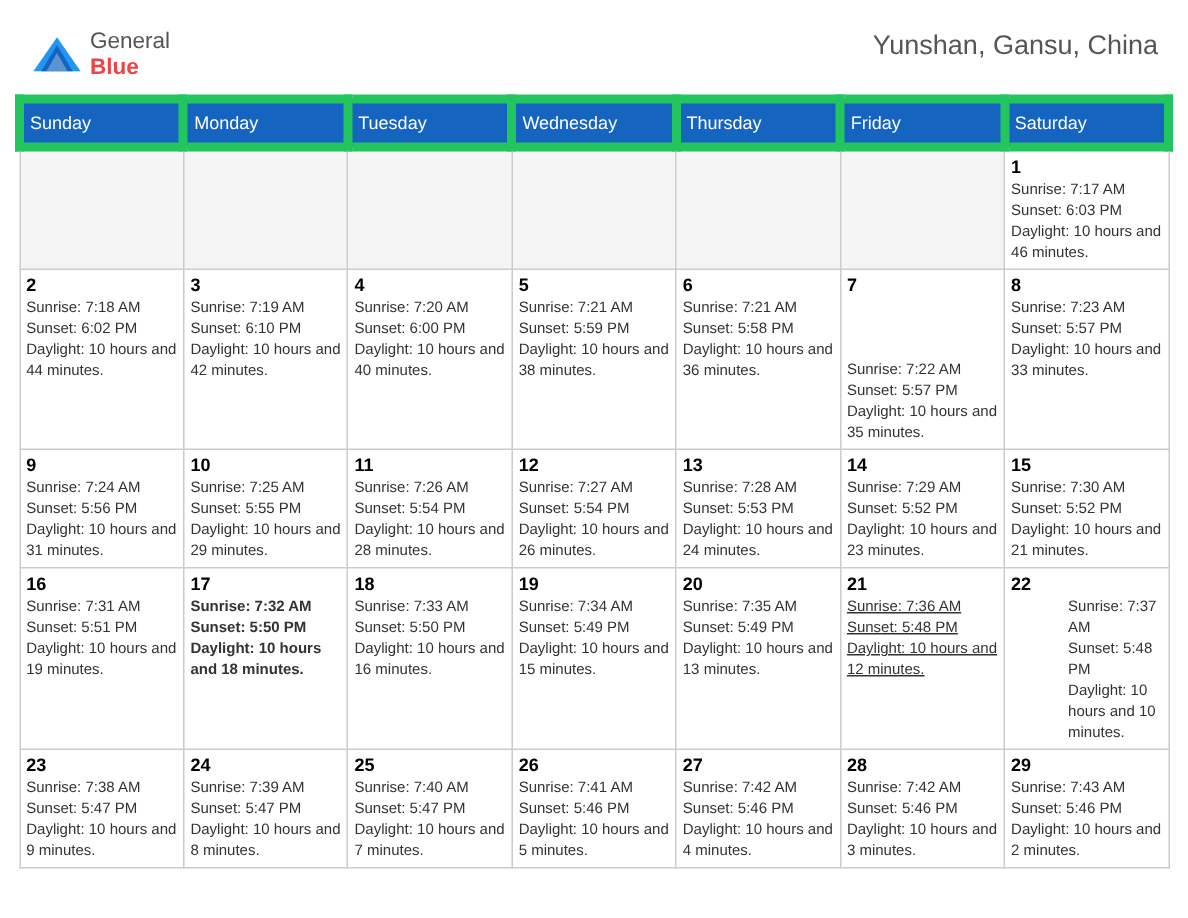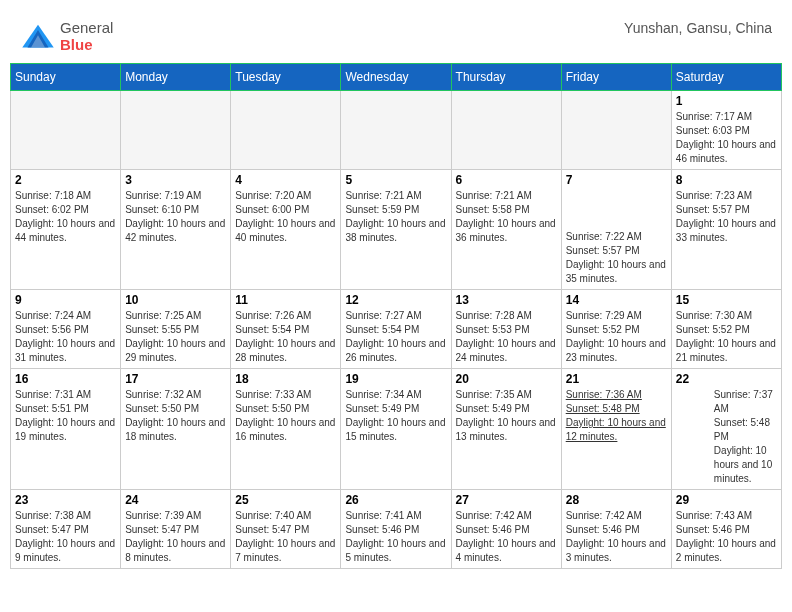--- a/index.html
+++ b/index.html
@@ -31,37 +31,37 @@
     }
     .title-block {
       text-align: right;
     }
     .month-title {
       font-size: 32px;
       font-weight: normal;
       color: #333;
     }
     .location {
-      font-size: 14px;
+      font-size: 18px;
       color: #555;
     }
     .calendar {
       width: 100%;
       border-collapse: collapse;
       margin: 5px 0;
       font-size: 11px;
     }
     .calendar th {
       background: #1565C0;
       color: #fff;
       padding: 6px 4px;
       text-align: left;
       font-size: 12px;
       font-weight: normal;
-      border: 1px solid #22c55e;
+      border: 6px solid #22c55e;
     }
     .calendar td {
       border: 1px solid #ccc;
       vertical-align: top;
       padding: 3px 4px;
       width: 14.28%;
       min-height: 70px;
       background: #fff;
     }
     .calendar td.empty {
@@ -217,21 +217,21 @@
         </tr>
         <tr>
           <td>
             <span class="day-number">16</span>
             <div class="day-info" style="white-space: pre-line;">Sunrise: 7:31 AM
 Sunset: 5:51 PM
 Daylight: 10 hours and 19 minutes.</div>
           </td>
           <td>
             <span class="day-number">17</span>
-            <div class="day-info" style="white-space: pre-line;">Sunrise: 7:32 AM
+            <div class="day-info" style="white-space: pre-line; font-weight: bold;">Sunrise: 7:32 AM
 Sunset: 5:50 PM
 Daylight: 10 hours and 18 minutes.</div>
           </td>
           <td>
             <span class="day-number">18</span>
             <div class="day-info" style="white-space: pre-line;">Sunrise: 7:33 AM
 Sunset: 5:50 PM
 Daylight: 10 hours and 16 minutes.</div>
           </td>
           <td>

